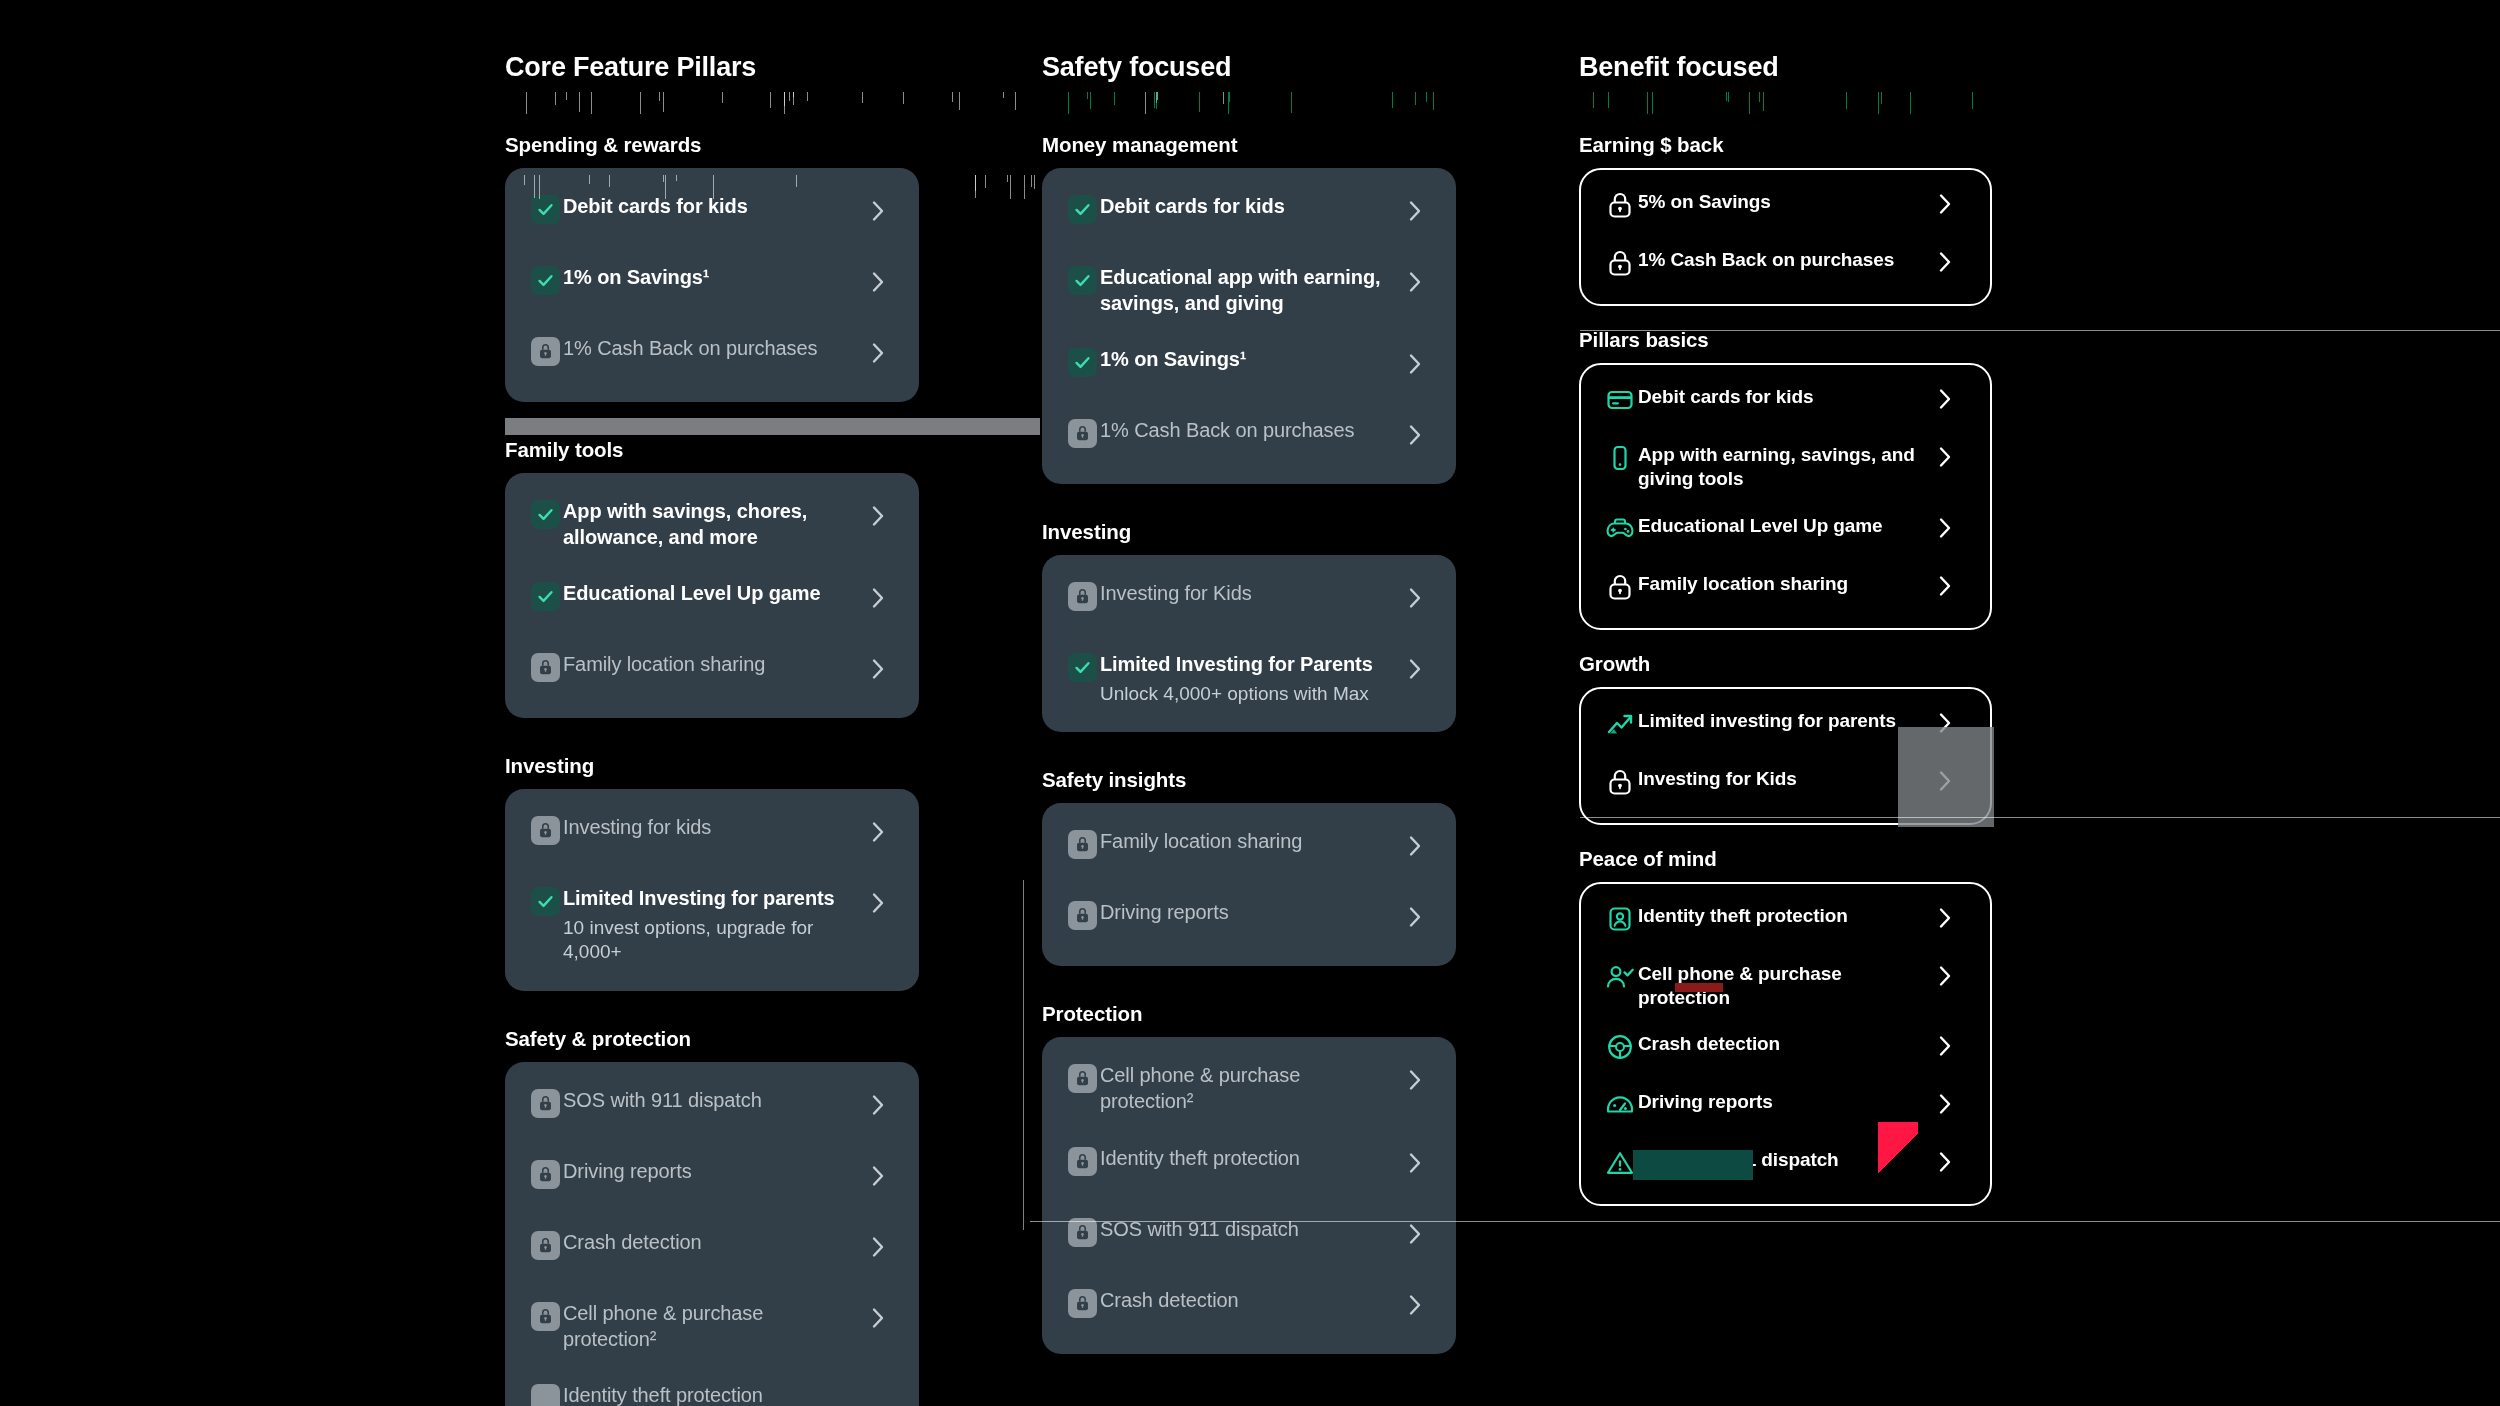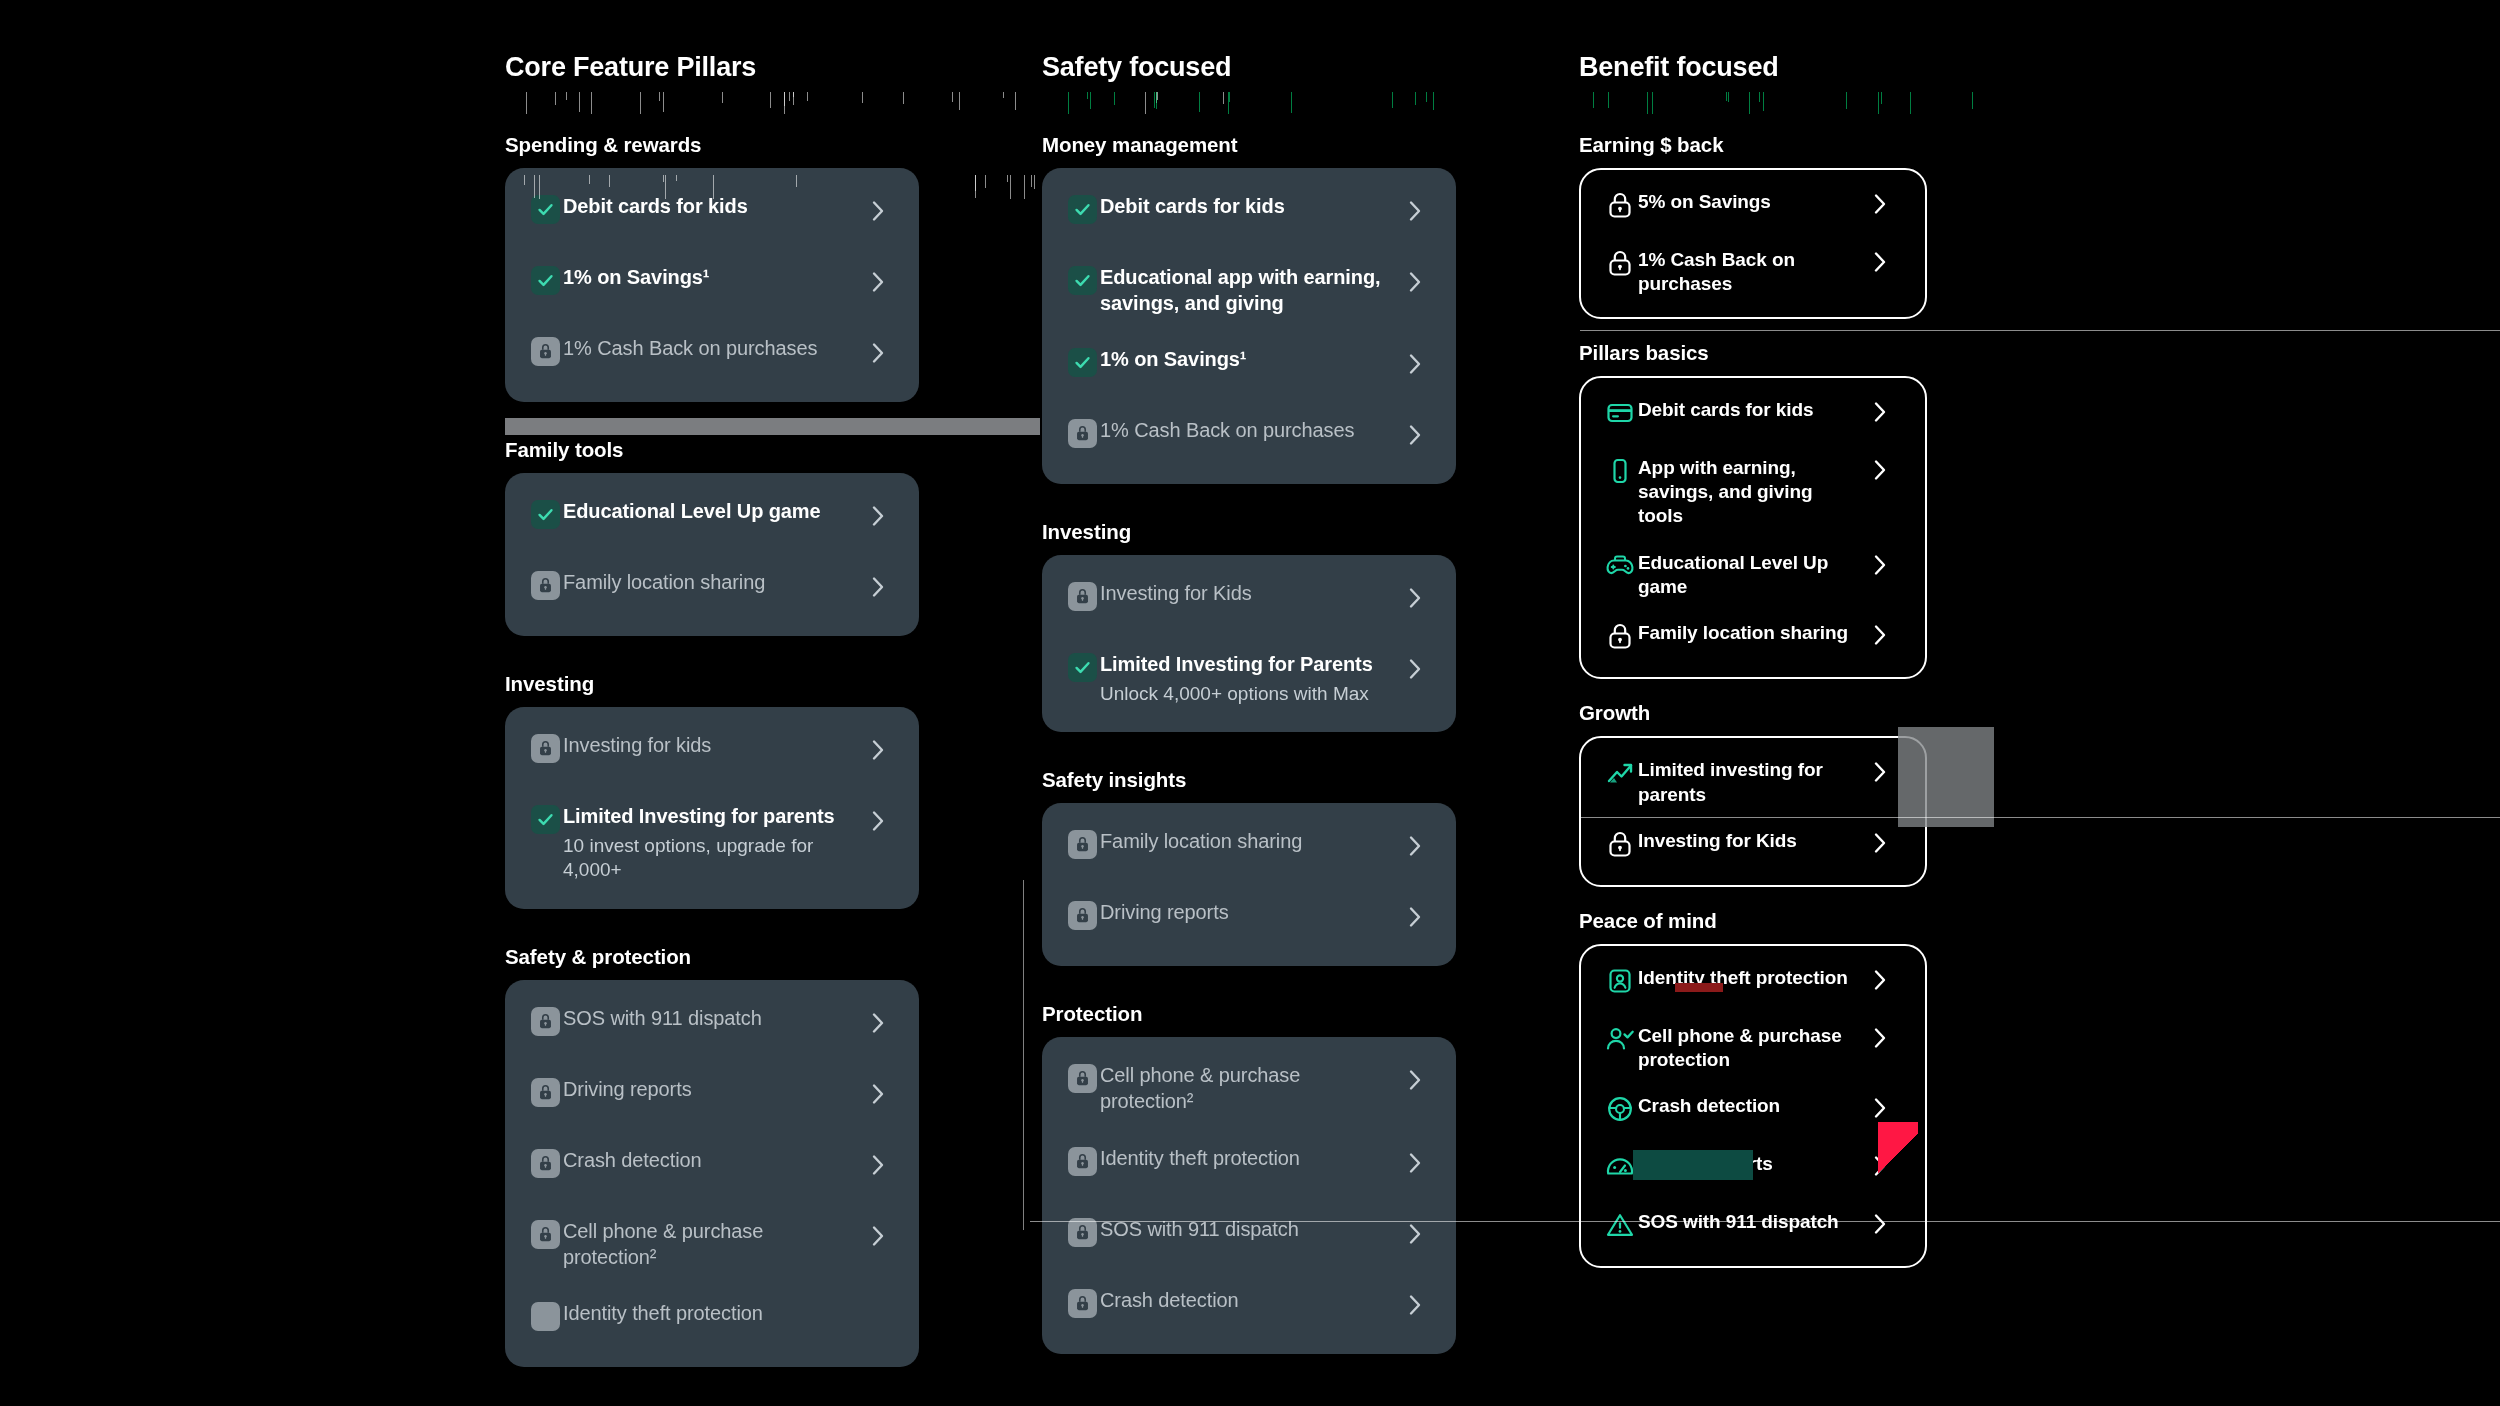--- a/index.html
+++ b/index.html
@@ -94,21 +94,21 @@
     display: flex; align-items: center; justify-content: center;
   }
   .chev svg { display:block; }
 
   
   .card-outline {
     background: transparent;
     border: 2px solid #ffffff;
     border-radius: 22px;
     padding: 20px 34px 20px 24px;
-    width: 348px;
+    width: 413px;
   }
   .card-outline .row { min-height: 36px; }
   .card-outline .row + .row { margin-top: 22px; }
   .card-outline .row-title { font-size: 19px; font-weight: 700; color:#fff; }
   .card-outline .ic {
     flex: 0 0 auto;
     width: 30px; height: 30px;
     display: flex; align-items: center; justify-content: center;
     margin-top: 0px;
   }
@@ -192,20 +192,35 @@
                   <path d="M3 2.5L11 11l-8 8.5" stroke="currentColor" stroke-width="2.4" stroke-linecap="round" stroke-linejoin="round"></path>
                 </svg>
 </div>
             </div>
           </div>
         </div>
         <div class="gap-lg"></div>
         <div class="group">
           <div class="group-label">Family tools</div>
           <div class="card">
+            <div class="row">
+              <div class="badge check">
+  <svg width="19" height="19" viewBox="0 0 24 24" fill="none">
+                  <path d="M4.5 12.6l5 5 10-11" stroke="#3ddbb0" stroke-width="3.1" stroke-linecap="round" stroke-linejoin="round"></path>
+                </svg>
+</div>
+              <div class="row-text">
+                <div class="row-title">App with savings, chores, allowance, and more</div>
+              </div>
+              <div class="chev" style="color: rgb(198, 206, 212);">
+  <svg width="14" height="22" viewBox="0 0 14 22" fill="none">
+                  <path d="M3 2.5L11 11l-8 8.5" stroke="currentColor" stroke-width="2.4" stroke-linecap="round" stroke-linejoin="round"></path>
+                </svg>
+</div>
+            </div>
             <div class="row">
               <div class="badge check">
   <svg width="19" height="19" viewBox="0 0 24 24" fill="none">
                   <path d="M4.5 12.6l5 5 10-11" stroke="#3ddbb0" stroke-width="3.1" stroke-linecap="round" stroke-linejoin="round"></path>
                 </svg>
 </div>
               <div class="row-text">
                 <div class="row-title">Educational Level Up game</div>
               </div>
               <div class="chev" style="color: rgb(198, 206, 212);">

